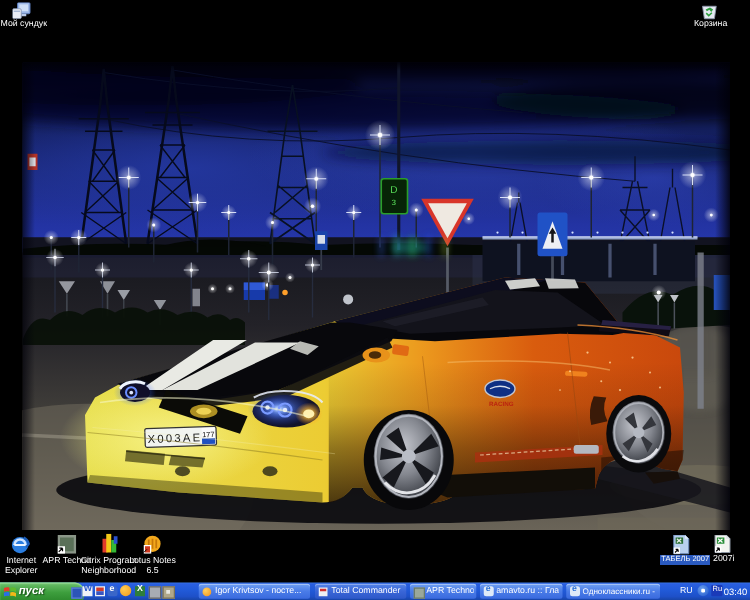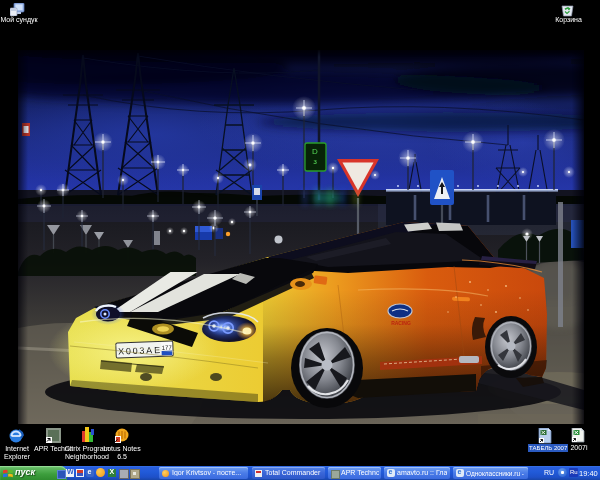--- a/index.html
+++ b/index.html
@@ -597,13 +597,13 @@
 <span style="position:absolute;left:13px;top:2.5px;color:#fff;font-size:6.5px;white-space:nowrap;overflow:hidden;width:58px;display:inline-block;">Одноклассники.ru - ...</span>
 </div>
 
 <span class="abs" style="left:544px;top:469px;color:#fff;font-size:7px;">RU</span>
 <div class="abs" style="left:558px;top:468px;width:9px;height:9px;border-radius:50%;background:radial-gradient(circle at 40% 35%,#6aa0f0,#1e54c8);">
     <div style="position:absolute;left:3px;top:2.5px;width:2.5px;height:3.5px;background:#fff;border-radius:1px;"></div>
   </div>
 <div class="abs" style="left:569px;top:468px;width:9px;height:9px;background:#1a3ab8;border-radius:1px;">
     <span style="position:absolute;left:1px;top:0.5px;font-size:6px;color:#fff;">Ru</span>
   </div>
-<span class="abs" style="left:579px;top:469px;color:#fff;font-size:7.5px;">19:40</span>
+<span class="abs" style="left:579px;top:469px;color:#fff;font-size:7.5px;">03:40</span>
 
 </body></html>

